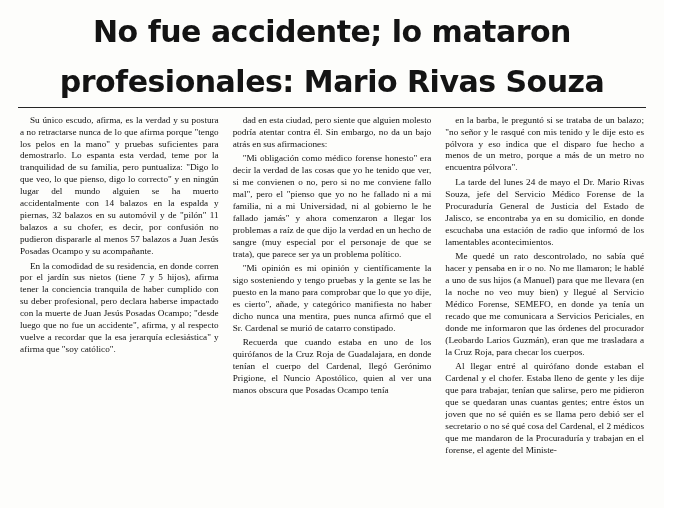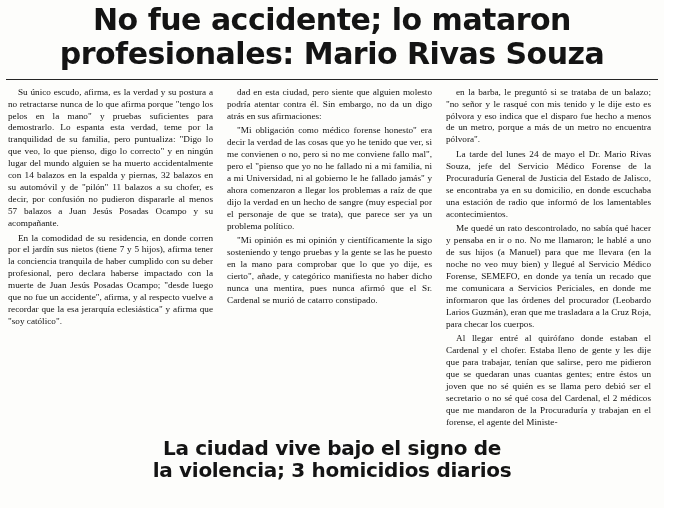--- a/index.html
+++ b/index.html
@@ -13,21 +13,21 @@
     overflow: hidden;
     font-family: "Liberation Serif", serif;
     color: #0d0d0d;
     position: relative;
   }
   .page {
     width: 664px;
     height: 508px;
     position: relative;
     background: #fdfdfb;
-    padding: 0;
+    padding: 12px;
     box-sizing: border-box;
   }
   .headline {
     text-align: center;
     font-family: "DejaVu Sans", sans-serif;
     font-weight: bold;
     letter-spacing: -0.5px;
     line-height: 1.06;
     color: #141414;
     padding: 4px 18px 0 18px;
@@ -35,21 +35,21 @@
   }
   .headline .line1 {
     font-size: 30px;
     display: block;
     white-space: nowrap;
   }
   .headline .line2 {
     font-size: 30px;
     display: block;
     white-space: nowrap;
-    margin-top: 2px;
+    margin-top: 18px;
   }
   .rule-top {
     height: 1px;
     background: #000;
     margin: 9px 6px 0 6px;
     opacity: 0.85;
   }
   .columns {
     display: flex;
     gap: 14px;
@@ -110,31 +110,28 @@
   </div>
 
   <div class="rule-top"></div>
 
   <div class="columns">
     <div class="col">
       <p class="first">Su único escudo, afirma, es la verdad y su postura a no retractarse nunca de lo que afirma porque "tengo los pelos en la mano" y pruebas suficientes para demostrarlo. Lo espanta esta verdad, teme por la tranquilidad de su familia, pero puntualiza: "Digo lo que veo, lo que pienso, digo lo correcto" y en ningún lugar del mundo alguien se ha muerto accidentalmente con 14 balazos en la espalda y piernas, 32 balazos en su automóvil y de "pilón" 11 balazos a su chofer, es decir, por confusión no pudieron dispararle al menos 57 balazos a Juan Jesús Posadas Ocampo y su acompañante.</p>
       <p>En la comodidad de su residencia, en donde corren por el jardín sus nietos (tiene 7 y 5 hijos), afirma tener la conciencia tranquila de haber cumplido con su deber profesional, pero declara haberse impactado con la muerte de Juan Jesús Posadas Ocampo; "desde luego que no fue un accidente", afirma, y al respecto vuelve a recordar que la esa jerarquía eclesiástica" y afirma que "soy católico".</p>
     </div>
     <div class="col">
-      <p class="first">dad en esta ciudad, pero siente que alguien molesto podría atentar contra él. Sin embargo, no da un digo atrás en sus afirmaciones:</p>
+      <p class="first">dad en esta ciudad, pero siente que alguien molesto podría atentar contra él. Sin embargo, no da un bajo atrás en sus afirmaciones:</p>
       <p>"Mi obligación como médico forense honesto" era decir la verdad de las cosas que yo he tenido que ver, si me convienen o no, pero si no me conviene fallo mal", pero el "pienso que yo no he fallado ni a mi familia, ni a mi Universidad, ni al gobierno le he fallado jamás" y ahora comenzaron a llegar los problemas a raíz de que dijo la verdad en un hecho de sangre (muy especial por el personaje de que se trata), que parece ser ya un problema político.</p>
       <p>"Mi opinión es mi opinión y científicamente la sigo sosteniendo y tengo pruebas y la gente se las he puesto en la mano para comprobar que lo que yo dije, es cierto", añade, y categórico manifiesta no haber dicho nunca una mentira, pues nunca afirmó que el Sr. Cardenal se murió de catarro constipado.</p>
+      <p>Recuerda que cuando estaba en uno de los quirófanos de la Cruz Roja de Guadalajara, en donde tenían el cuerpo del Cardenal, llegó Gerónimo Prigione, el Nuncio Apostólico, quien al ver una manos obscura que Posadas Ocampo tenía</p>
     </div>
     <div class="col">
       <p class="first">en la barba, le preguntó si se trataba de un balazo; "no señor y le rasqué con mis tenido y le dije esto es pólvora y eso indica que el disparo fue hecho a menos de un metro, porque a más de un metro no encuentra pólvora".</p>
       <p>La tarde del lunes 24 de mayo el Dr. Mario Rivas Souza, jefe del Servicio Médico Forense de la Procuraduría General de Justicia del Estado de Jalisco, se encontraba ya en su domicilio, en donde escuchaba una estación de radio que informó de los lamentables acontecimientos.</p>
       <p>Me quedé un rato descontrolado, no sabía qué hacer y pensaba en ir o no. No me llamaron; le hablé a uno de sus hijos (a Manuel) para que me llevara (en la noche no veo muy bien) y llegué al Servicio Médico Forense, SEMEFO, en donde ya tenía un recado que me comunicara a Servicios Periciales, en donde me informaron que las órdenes del procurador (Leobardo Larios Guzmán), eran que me trasladara a la Cruz Roja, para checar los cuerpos.</p>
       <p>Al llegar entré al quirófano donde estaban el Cardenal y el chofer. Estaba lleno de gente y les dije que para trabajar, tenían que salirse, pero me pidieron que se quedaran unas cuantas gentes; entre éstos un joven que no sé quién es se llama pero debió ser el secretario o no sé qué cosa del Cardenal, el 2 médicos que me mandaron de la Procuraduría y trabajan en el forense, el agente del Ministe-</p>
     </div>
   </div>
 
-  <div class="subheadline">
-    <span>La ciudad vive bajo el signo de</span>
-    <span>la violencia; 3 homicidios diarios</span>
-  </div>
 
   <div class="fade-bottom"></div>
 </div>
 
 </body></html>

